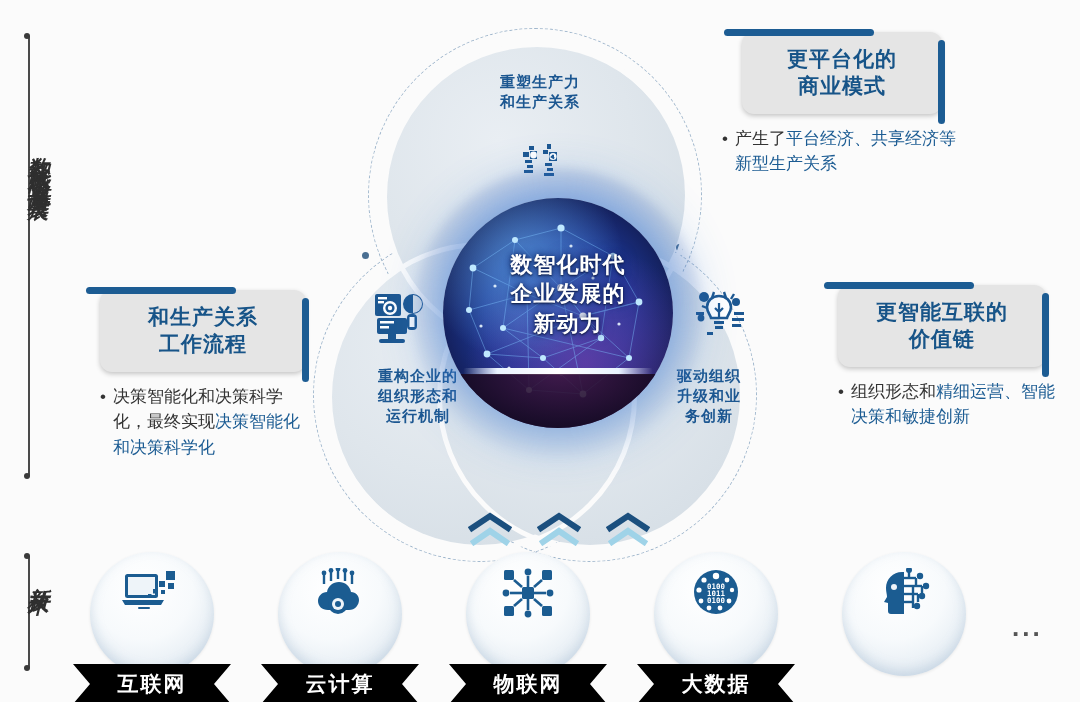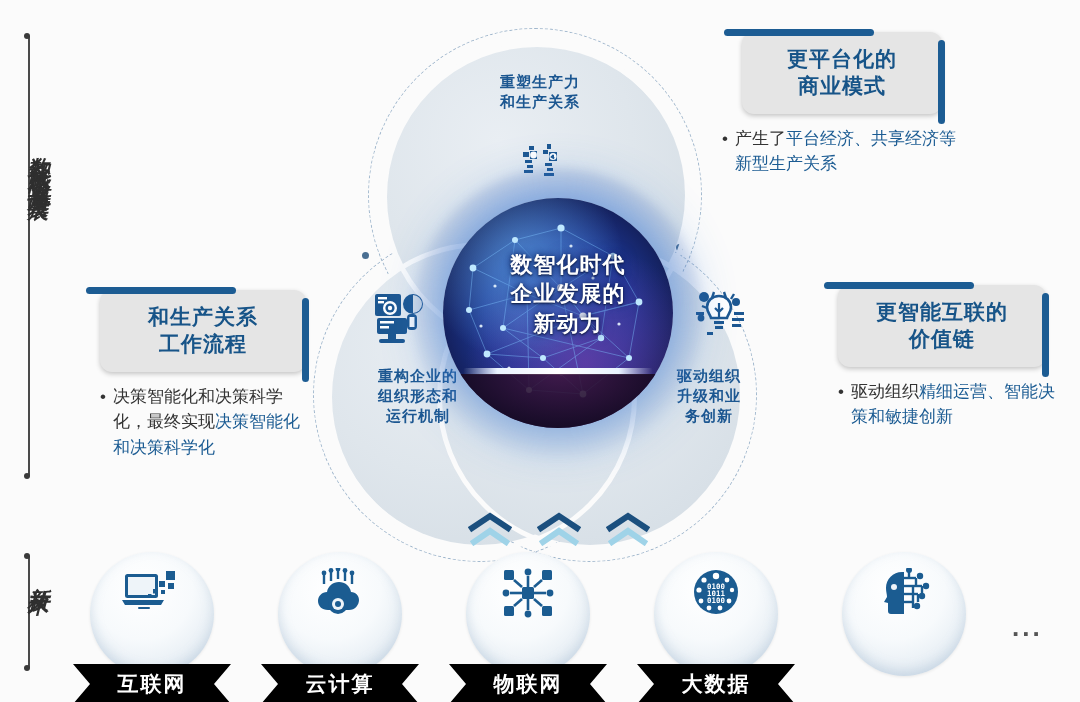--- a/index.html
+++ b/index.html
@@ -331,21 +331,21 @@
 
   <div class="callout c-right">
     <div class="cbox">
       <div class="bracket-top" style="left:-14px;width:150px;"></div>
       <div class="bracket-right" style="top:8px;height:84px;"></div>
       <div class="title">更智能互联的
 价值链</div>
     </div>
     <div class="bullet">
       <span class="dot">•</span>
-      <span class="txt"><span>驱动组织</span><span class="hl">精细运营、智能决策和敏捷创新</span></span>
+      <span class="txt"><span>组织形态和</span><span class="hl">精细运营、智能决策和敏捷创新</span></span>
     </div>
   </div>
 
   <div class="chevgroup g1">
     <svg width="44" height="34" viewBox="0 0 44 34" fill="none">
       <path d="M4 16 L22 4 L40 16" stroke="#1b4f7e" stroke-width="6" stroke-linecap="square"></path>
       <path d="M6 30 L22 19 L38 30" stroke="#9fd3e8" stroke-width="6" stroke-linecap="square"></path>
     </svg>
   </div>
   <div class="chevgroup g2">

